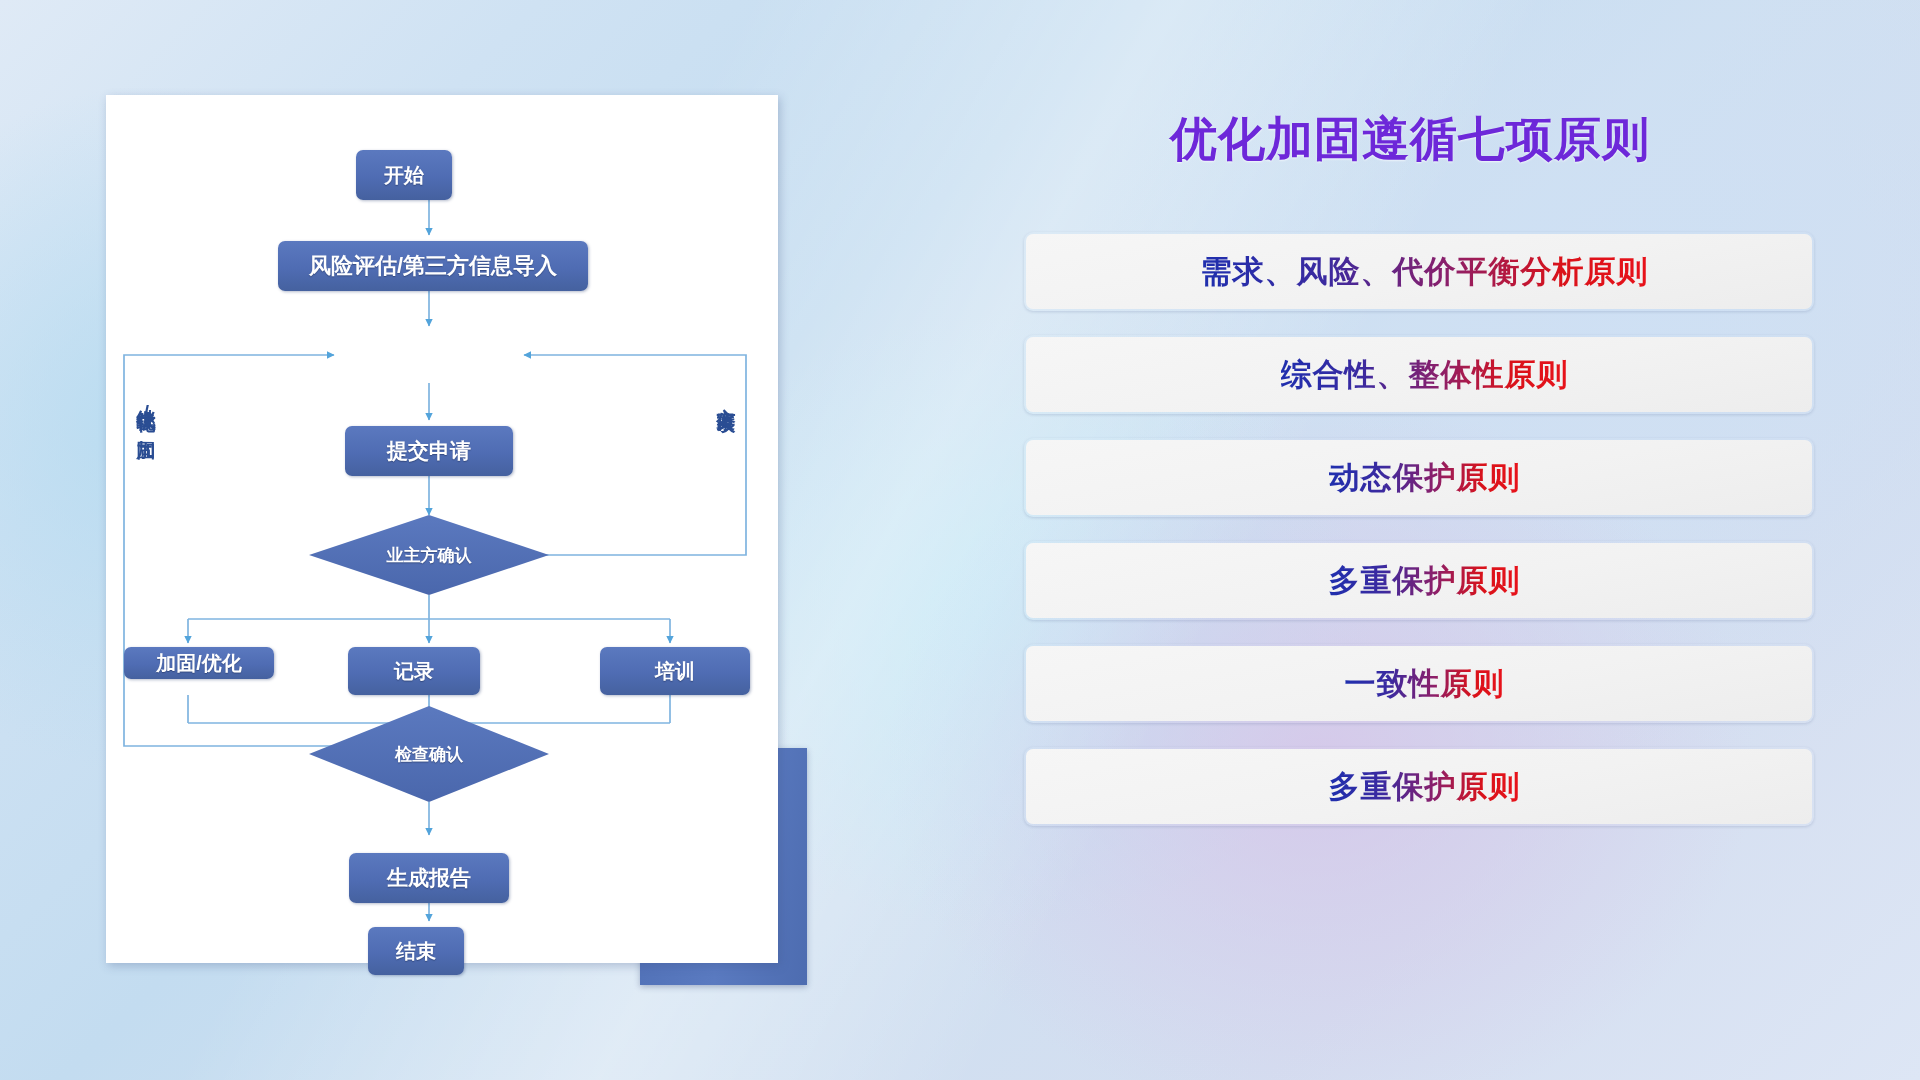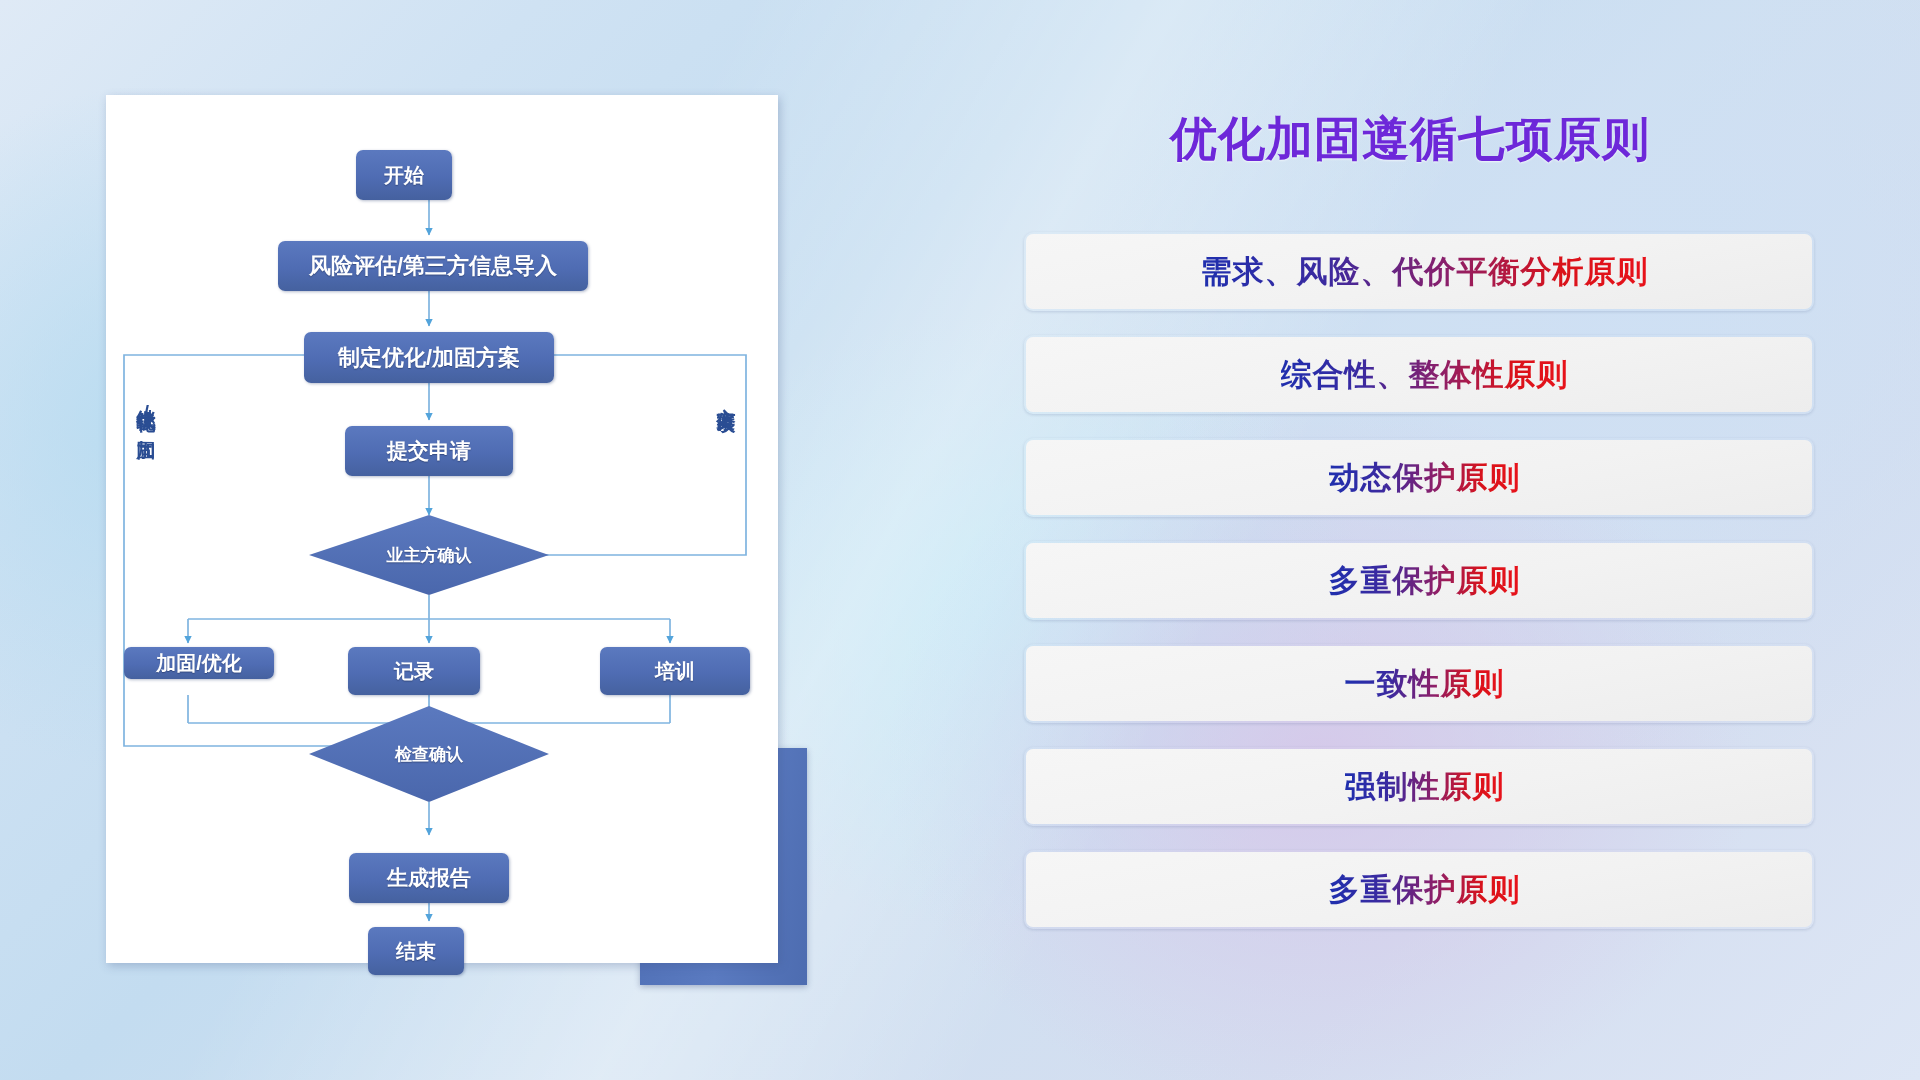--- a/index.html
+++ b/index.html
@@ -114,23 +114,20 @@
   </svg>
 
   <div class="node" style="left:250px;top:55px;width:96px;height:50px;font-size:20px;">
     <span>开始</span>
   </div>
 
   <div class="node" style="left:172px;top:146px;width:310px;height:50px;font-size:22px;">
     <span>风险评估/第三方信息导入</span>
   </div>
 
-  <div class="node" style="left:198px;top:237px;width:250px;height:51px;font-size:22px;">
-    <span>制定优化/加固方案</span>
-  </div>
 
   <div class="node" style="left:239px;top:331px;width:168px;height:50px;font-size:21px;">
     <span>提交申请</span>
   </div>
 
   <div class="diamond" style="left:203px;top:420px;width:240px;height:80px;font-size:17px;">
     <span>业主方确认</span>
   </div>
 
   <div class="node" style="left:18px;top:552px;width:150px;height:32px;font-size:20px;">
@@ -180,21 +177,18 @@
   </div>
 
   <div class="pcard">
     <span class="pcard-text">多重保护原则</span>
   </div>
 
   <div class="pcard">
     <span class="pcard-text">一致性原则</span>
   </div>
 
-  <div class="pcard">
-    <span class="pcard-text">强制性原则</span>
-  </div>
 
   <div class="pcard">
     <span class="pcard-text">多重保护原则</span>
   </div>
 
 </div>
 
 </body></html>

